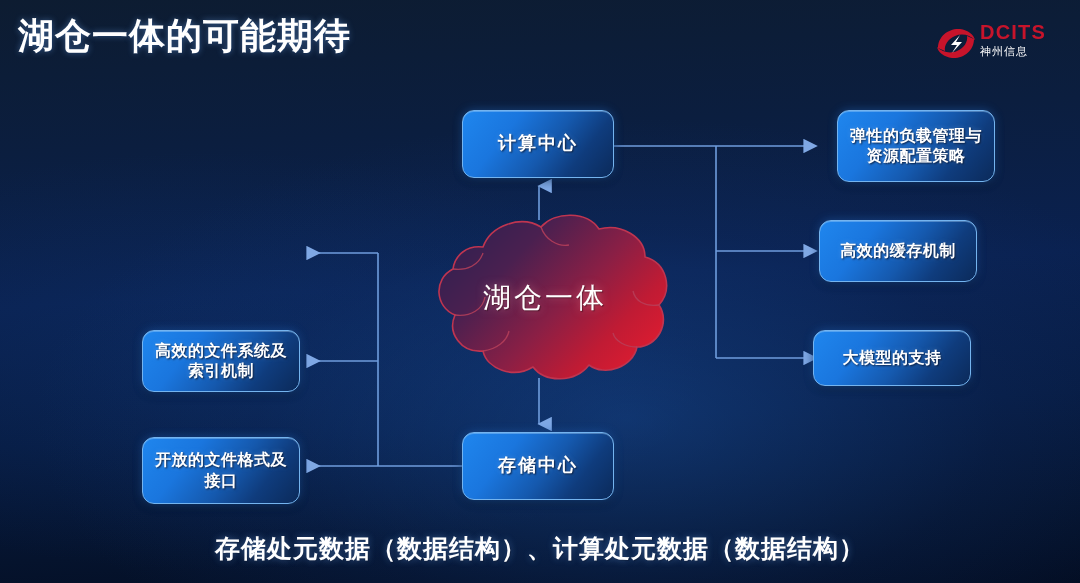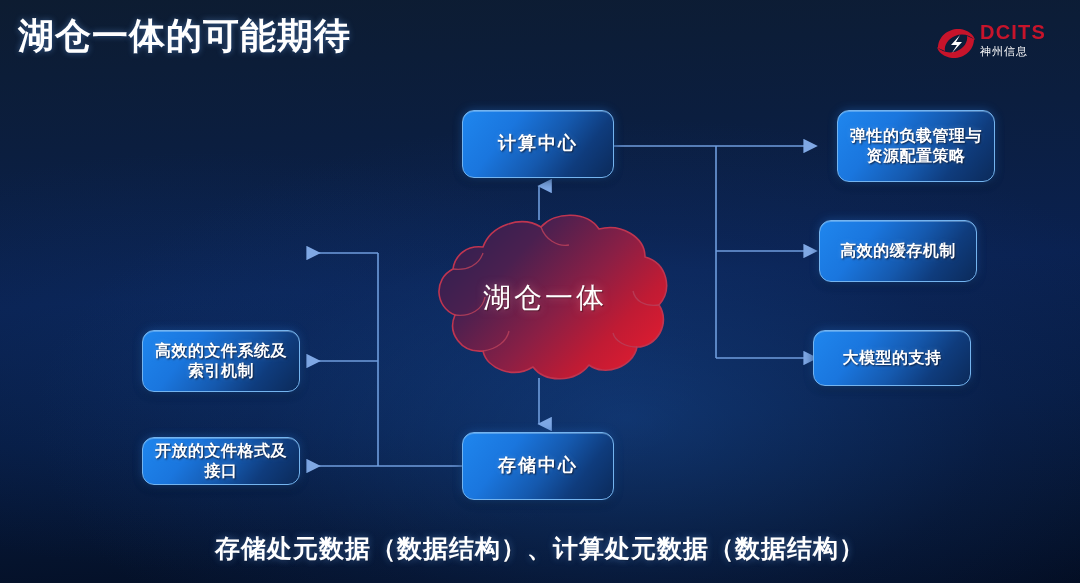--- a/index.html
+++ b/index.html
@@ -125,21 +125,21 @@
   .node.hub { font-size: 18px; letter-spacing: 2px; }
   .node.leaf { font-size: 16px; letter-spacing: 0.5px; }
 
   
   #node-compute { left: 462px; top: 110px;  width: 152px; height: 68px; }
   #node-storage { left: 462px; top: 432px;  width: 152px; height: 68px; }
 
   
   #node-l1 { left: 142px; top: 222px; width: 158px; height: 62px; }
   #node-l2 { left: 142px; top: 330px; width: 158px; height: 62px; }
-  #node-l3 { left: 142px; top: 437px; width: 158px; height: 48px; }
+  #node-l3 { left: 142px; top: 437px; width: 158px; height: 67px; }
 
   
   #node-r1 { left: 813px; top: 110px; width: 158px; height: 72px; margin-left: 24px; }
   #node-r2 { left: 813px; top: 220px; width: 158px; height: 62px; margin-left: 6px; }
   #node-r3 { left: 813px; top: 330px; width: 158px; height: 56px; }
 
   
   #footer-note {
     position: absolute;
     left: 0; bottom: 18px;

